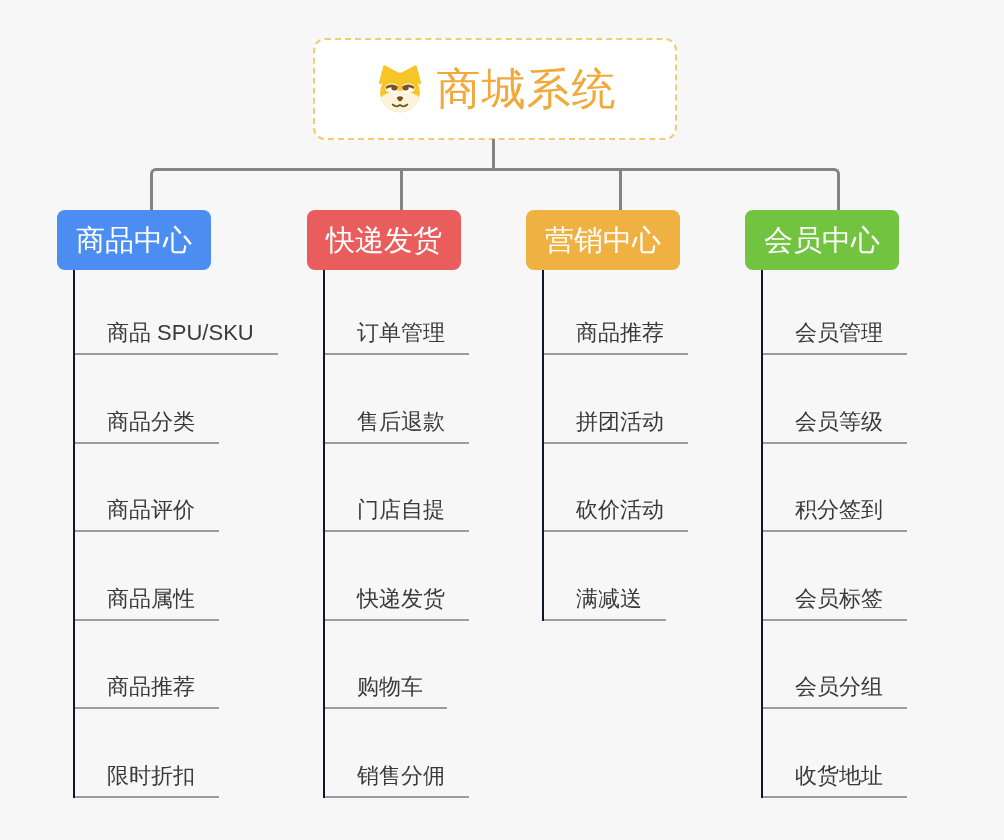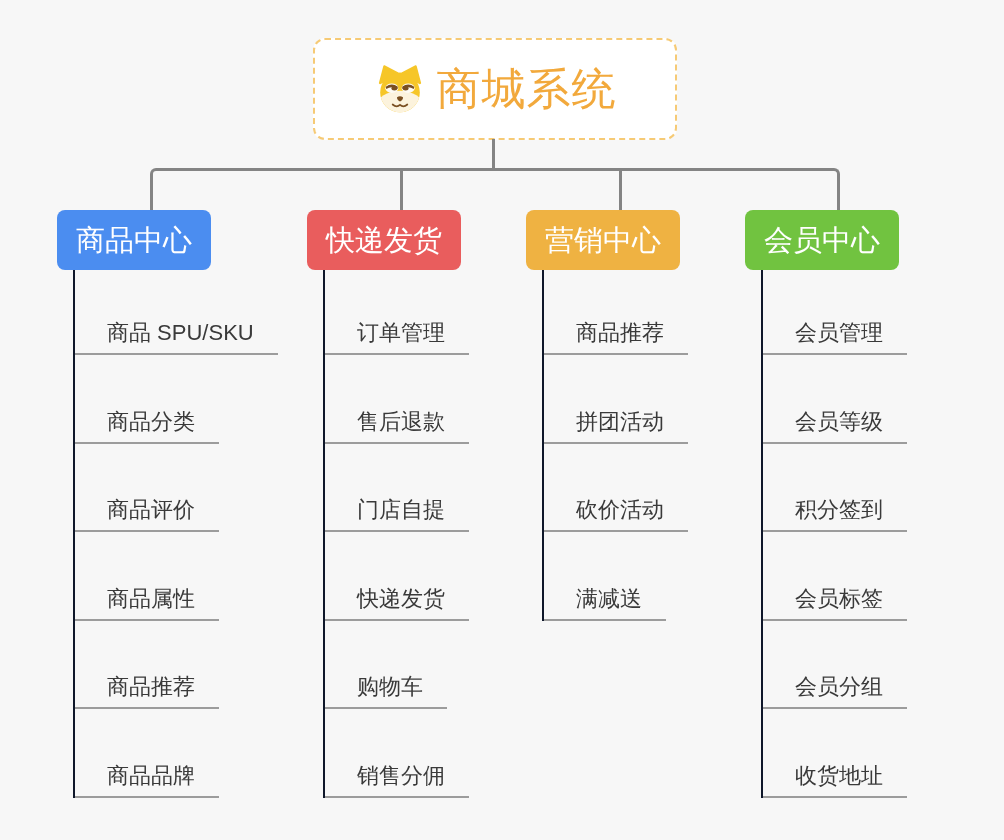--- a/index.html
+++ b/index.html
@@ -135,21 +135,21 @@
       <div class="item">
           <span>商品评价</span>
         </div>
       <div class="item">
           <span>商品属性</span>
         </div>
       <div class="item">
           <span>商品推荐</span>
         </div>
       <div class="item">
-          <span>商品品牌</span>
+          <span>限时折扣</span>
         </div>
     </div>
   </div>
 
   <div class="column col-1">
     <div class="branch-box" style="background-color: rgb(233, 93, 93);">快递发货</div>
     <div class="items">
       <div class="item">
           <span>订单管理</span>
         </div>

